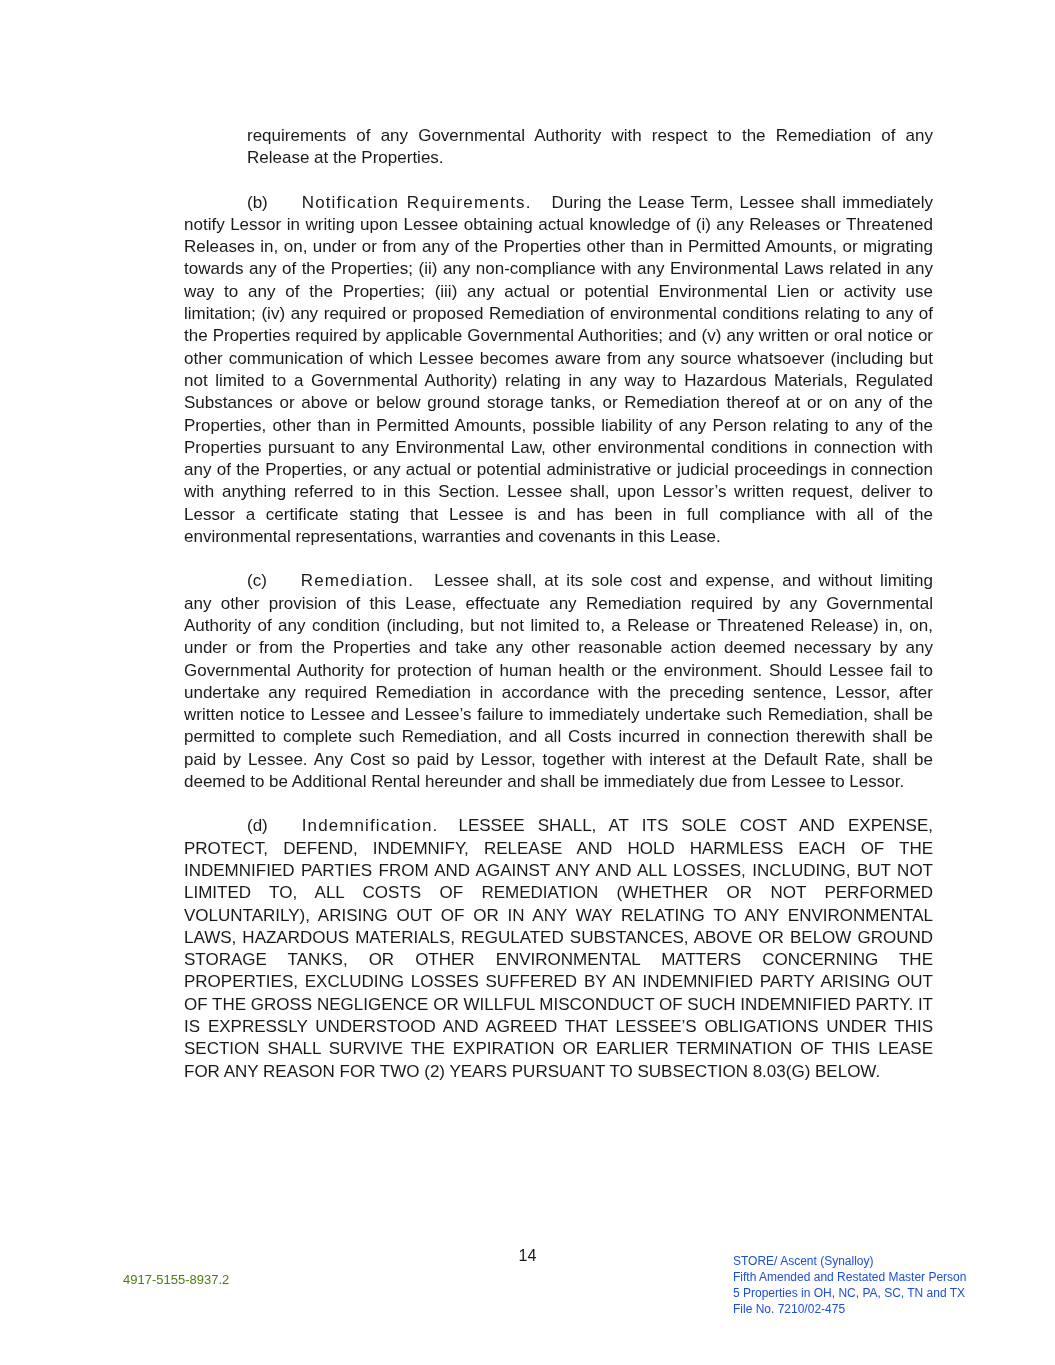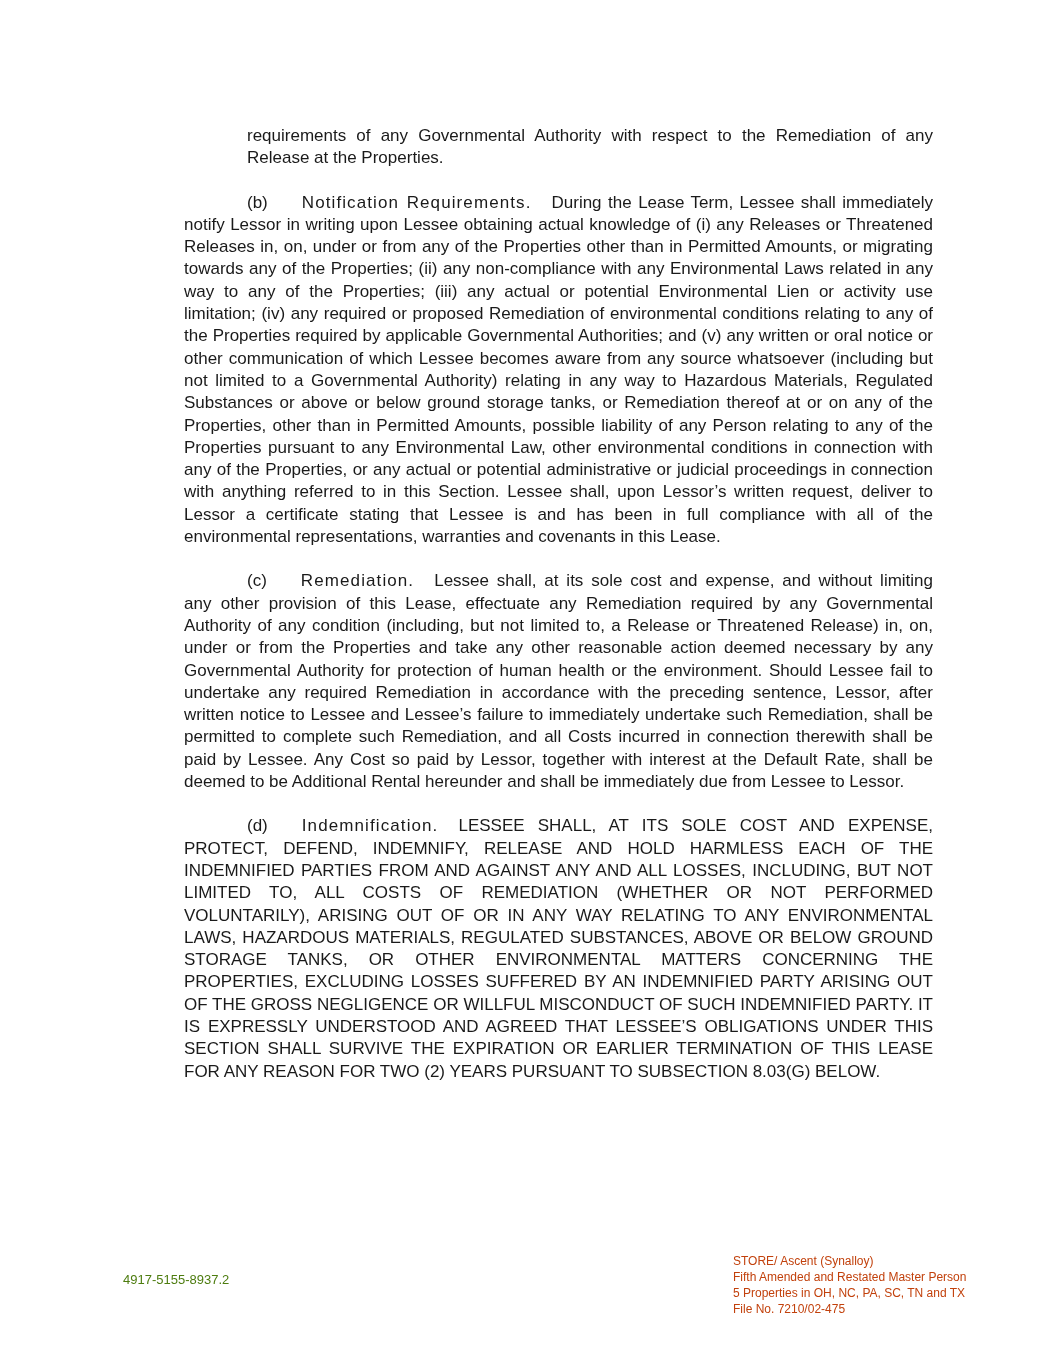--- a/index.html
+++ b/index.html
@@ -69,40 +69,41 @@
     font-size: 13px;
     line-height: 16px;
     color: #4d7c0f;
   }
   .footer-right {
     position: absolute;
     top: 1253px;
     left: 733px;
     font-size: 12px;
     line-height: 16px;
-    color: #c2410c;
+    color: #1d4ed8;
   }
 </style>
 </head>
 <body>
 
 <div class="page">
 
   <div class="content">
 
     <p class="body-para cont-indent">requirements of any Governmental Authority with respect to the Remediation of any Release at the Properties.</p>
 
     <p class="body-para section-para"><span>(b)</span><span class="tab-a"></span><span class="sec-heading">Notification Requirements.</span><span class="tab-b"></span><span>During the Lease Term, Lessee shall immediately notify Lessor in writing upon Lessee obtaining actual knowledge of (i) any Releases or Threatened Releases in, on, under or from any of the Properties other than in Permitted Amounts, or migrating towards any of the Properties; (ii) any non-compliance with any Environmental Laws related in any way to any of the Properties; (iii) any actual or potential Environmental Lien or activity use limitation; (iv) any required or proposed Remediation of environmental conditions relating to any of the Properties required by applicable Governmental Authorities; and (v) any written or oral notice or other communication of which Lessee becomes aware from any source whatsoever (including but not limited to a Governmental Authority) relating in any way to Hazardous Materials, Regulated Substances or above or below ground storage tanks, or Remediation thereof at or on any of the Properties, other than in Permitted Amounts, possible liability of any Person relating to any of the Properties pursuant to any Environmental Law, other environmental conditions in connection with any of the Properties, or any actual or potential administrative or judicial proceedings in connection with anything referred to in this Section.  Lessee shall, upon Lessor’s written request, deliver to Lessor a certificate stating that Lessee is and has been in full compliance with all of the environmental representations, warranties and covenants in this Lease.</span></p>
 
     <p class="body-para section-para"><span>(c)</span><span class="tab-a"></span><span class="sec-heading">Remediation.</span><span class="tab-b"></span><span>Lessee shall, at its sole cost and expense, and without limiting any other provision of this Lease, effectuate any Remediation required by any Governmental Authority of any condition (including, but not limited to, a Release or Threatened Release) in, on, under or from the Properties and take any other reasonable action deemed necessary by any Governmental Authority for protection of human health or the environment.  Should Lessee fail to undertake any required Remediation in accordance with the preceding sentence, Lessor, after written notice to Lessee and Lessee’s failure to immediately undertake such Remediation, shall be permitted to complete such Remediation, and all Costs incurred in connection therewith shall be paid by Lessee.  Any Cost so paid by Lessor, together with interest at the Default Rate, shall be deemed to be Additional Rental hereunder and shall be immediately due from Lessee to Lessor.</span></p>
 
     <p class="body-para section-para"><span>(d)</span><span class="tab-a"></span><span class="sec-heading">Indemnification.</span><span class="tab-b"></span><span>LESSEE SHALL, AT ITS SOLE COST AND EXPENSE, PROTECT, DEFEND, INDEMNIFY, RELEASE AND HOLD HARMLESS EACH OF THE INDEMNIFIED PARTIES FROM AND AGAINST ANY AND ALL LOSSES, INCLUDING, BUT NOT LIMITED TO, ALL COSTS OF REMEDIATION (WHETHER OR NOT PERFORMED VOLUNTARILY), ARISING OUT OF OR IN ANY WAY RELATING TO ANY ENVIRONMENTAL LAWS, HAZARDOUS MATERIALS, REGULATED SUBSTANCES, ABOVE OR BELOW GROUND STORAGE TANKS, OR OTHER ENVIRONMENTAL MATTERS CONCERNING THE PROPERTIES, EXCLUDING LOSSES SUFFERED BY AN INDEMNIFIED PARTY ARISING OUT OF THE GROSS NEGLIGENCE OR WILLFUL MISCONDUCT OF SUCH INDEMNIFIED PARTY.  IT IS EXPRESSLY UNDERSTOOD AND AGREED THAT LESSEE’S OBLIGATIONS UNDER THIS SECTION SHALL SURVIVE THE EXPIRATION OR EARLIER TERMINATION OF THIS LEASE FOR ANY REASON FOR TWO (2) YEARS PURSUANT TO SUBSECTION 8.03(G) BELOW.</span></p>
 
   </div>
 
+  <div class="footer-page">14</div>
 
   <div class="footer-ref">4917-5155-8937.2</div>
 
   <div class="footer-right">
     <div>STORE/ Ascent (Synalloy)</div>
     <div>Fifth Amended and Restated Master Person</div>
     <div>5 Properties in OH, NC, PA, SC, TN and TX</div>
     <div>File No. 7210/02-475</div>
   </div>
 

